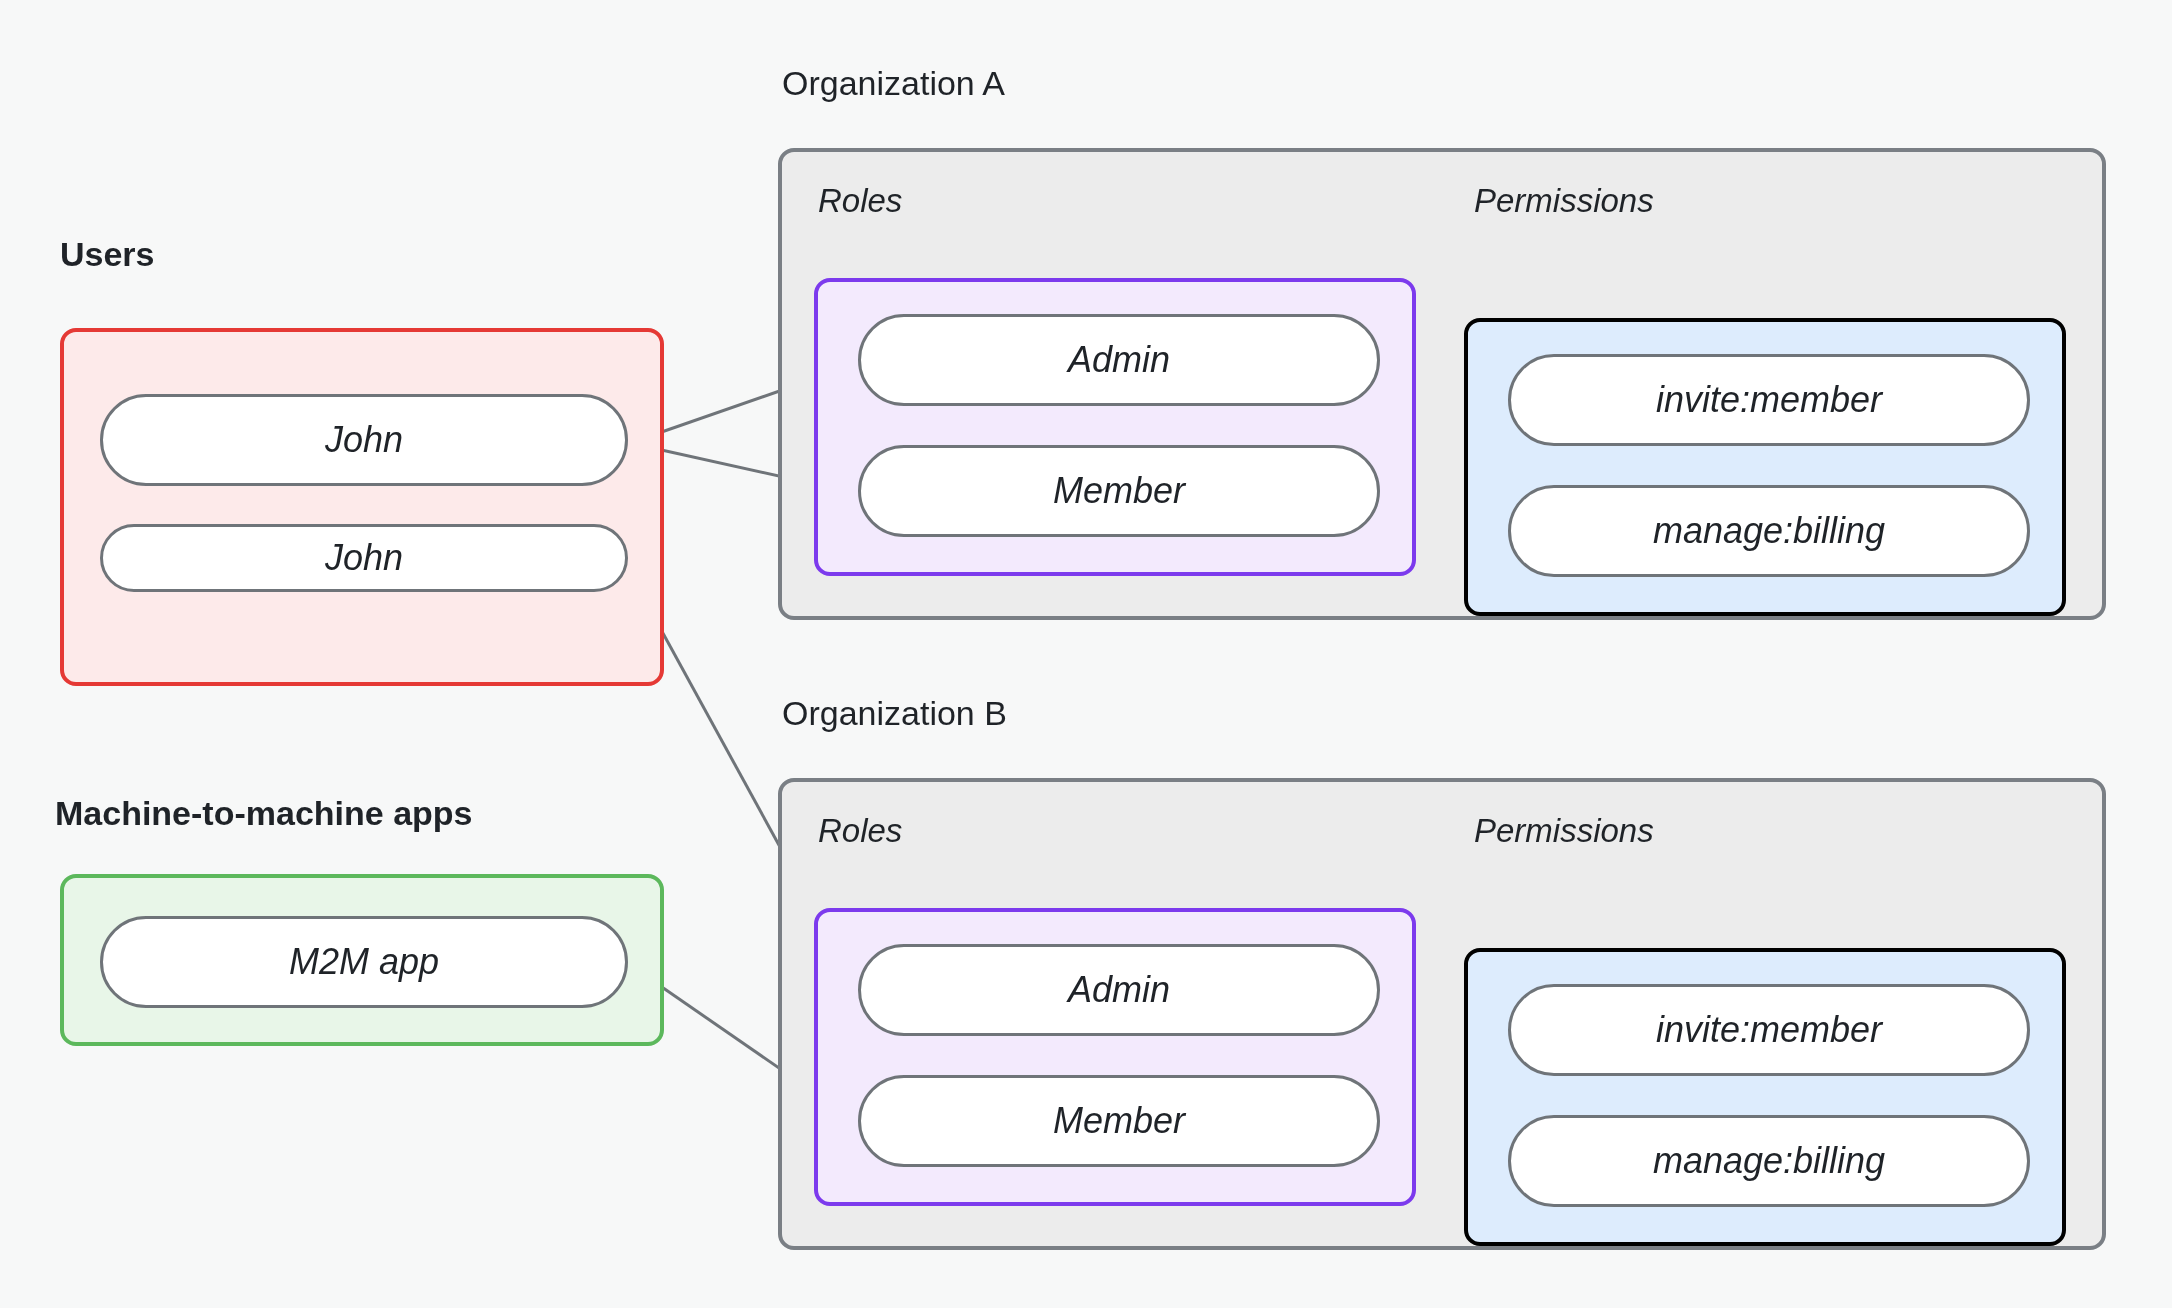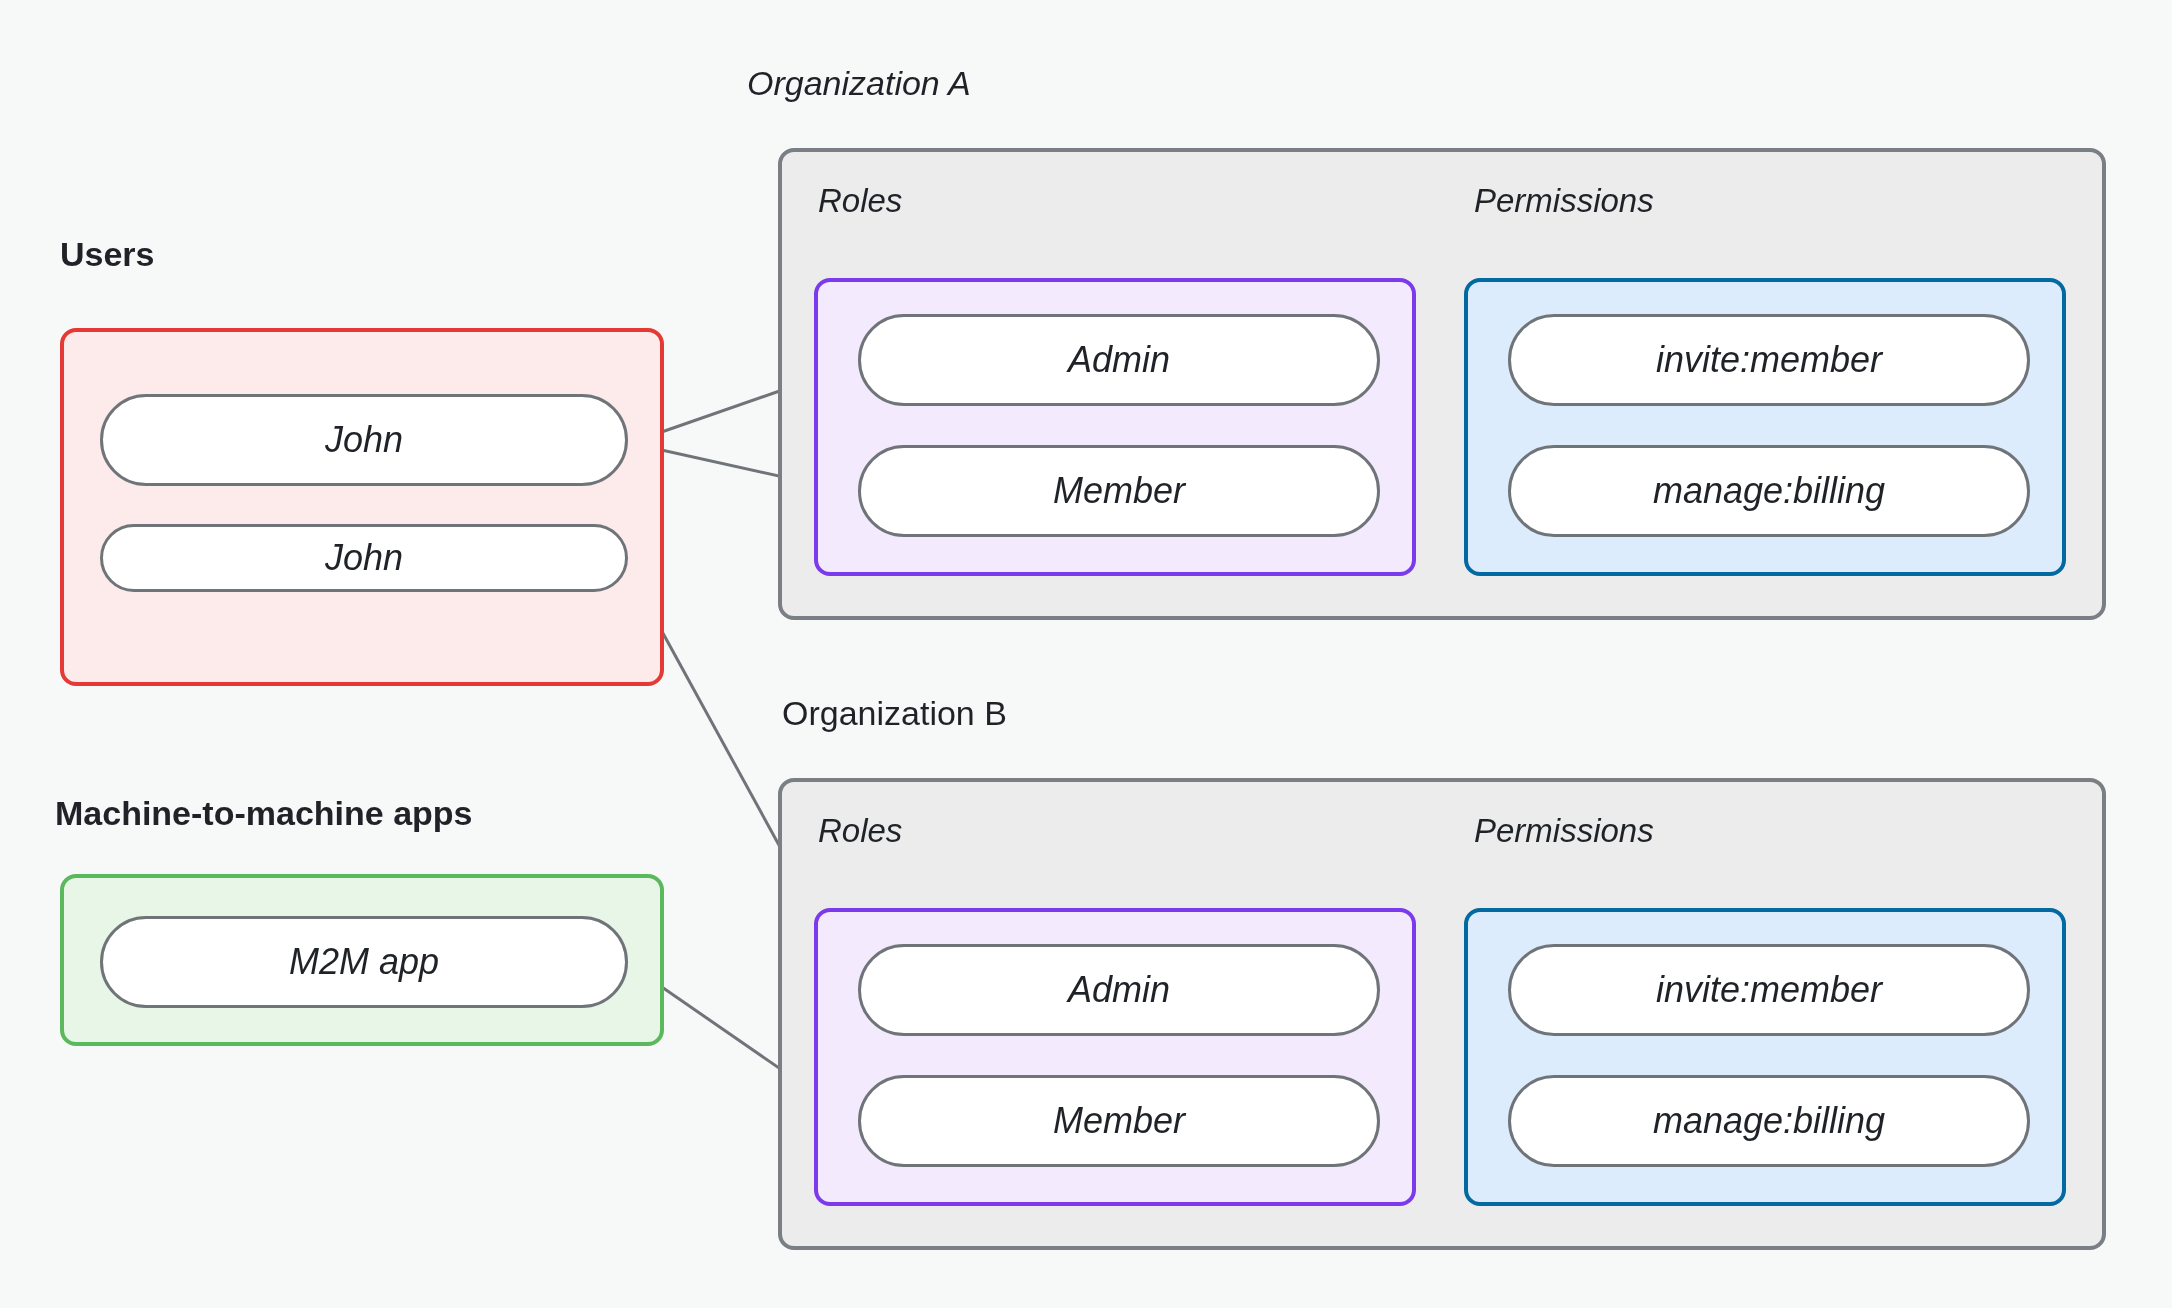--- a/index.html
+++ b/index.html
@@ -16,21 +16,21 @@
   .grp{position:absolute;box-sizing:border-box;border-radius:16px;font-style:italic;}
   .grp-label{
     position:absolute;font-size:34px;color:#1f2328;white-space:nowrap;
   }
   .grp-label.bold{font-weight:700;}
 
   .users-box{border:4px solid #e53935;background:#fdeaea;}
   .m2m-box{border:4px solid #5cb85c;background:#e8f6e8;}
   .org-box{border:4px solid #7a7f85;background:#ececec;}
   .roles-box{border:4px solid #7c3aed;background:#f3eafd;}
-  .perms-box{border:4px solid #0369a1;background:#ddecfd;}
+  .perms-box{border:4px solid #000000;background:#ddecfd;margin-top:40px;}
 
   .inner-title{
     position:absolute;font-size:33px;color:#1f2328;white-space:nowrap;
   }
 
   
   .pill{
     position:absolute;box-sizing:border-box;
     background:#ffffff;border:3px solid #6f7479;
     border-radius:999px;
@@ -84,21 +84,21 @@
     <div class="pill" style="left:36px;top:62px;width:528px;height:92px;">John</div>
     <div class="pill" style="left:36px;top:192px;width:528px;height:68px;">John</div>
   </div>
 
   <div class="grp-label bold" style="left:55px;top:794px;">Machine-to-machine apps</div>
 
   <div class="grp m2m-box" style="left:60px;top:874px;width:604px;height:172px;">
     <div class="pill" style="left:36px;top:38px;width:528px;height:92px;">M2M app</div>
   </div>
 
-  <div class="grp-label" style="left:747px;top:64px;font-style:italic;">Organization A</div>
+  <div class="grp-label" style="left:782px;top:64px;">Organization A</div>
 
   <div class="grp org-box" style="left:778px;top:148px;width:1328px;height:472px;">
 
     <div class="inner-title" style="left:36px;top:30px;">Roles</div>
     <div class="inner-title" style="left:692px;top:30px;">Permissions</div>
 
     <div class="grp roles-box" style="left:32px;top:126px;width:602px;height:298px;">
       <div class="pill" style="left:40px;top:32px;width:522px;height:92px;">Admin</div>
       <div class="pill" style="left:40px;top:163px;width:522px;height:92px;">Member</div>
     </div>

